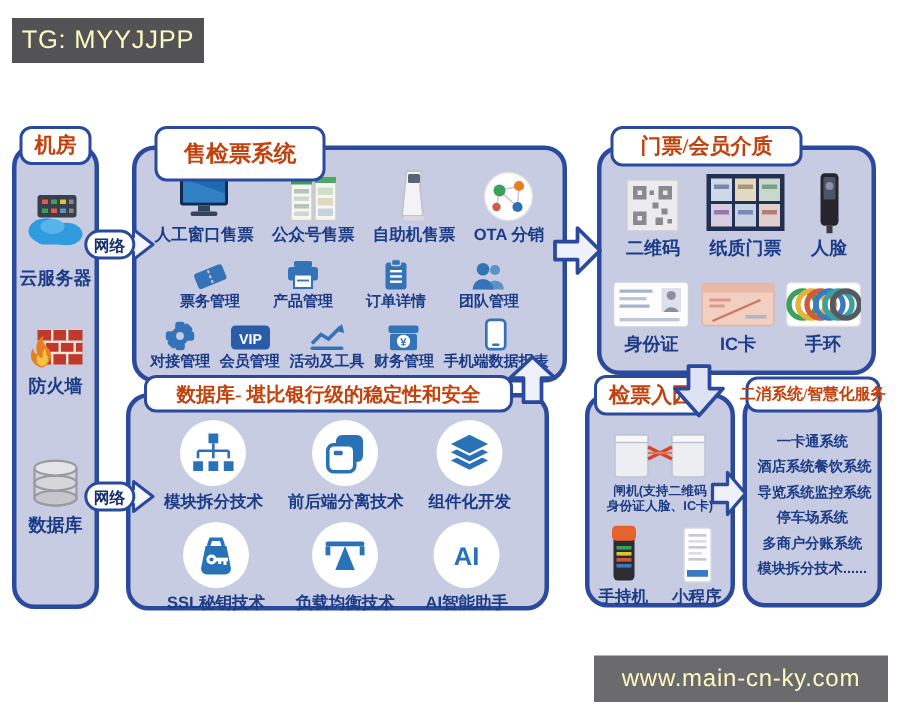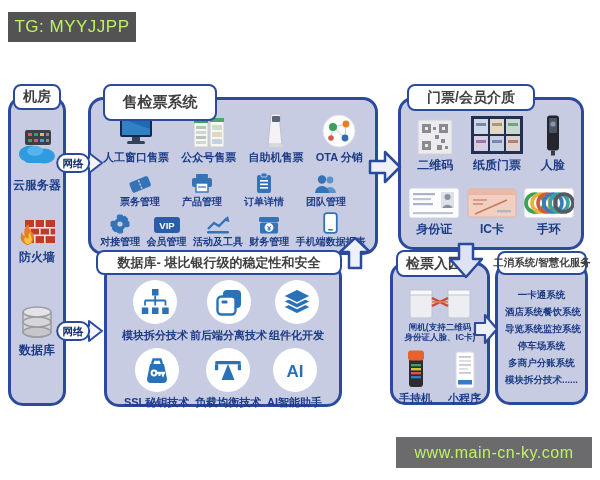--- a/index.html
+++ b/index.html
@@ -1,27 +1,27 @@
 <!DOCTYPE html>
 <html><head>
 <meta charset="utf-8">
 <style>
   html,body{margin:0;padding:0;}
   body{width:600px;height:480px;background:#ffffff;font-family:"Liberation Sans",sans-serif;position:relative;overflow:hidden;}
   .stage{position:absolute;inset:0;background:#ffffff;}
 
   
-  .badge{position:absolute;background:#535356;color:#bef264;display:flex;align-items:center;justify-content:center;letter-spacing:.5px;}
+  .badge{position:absolute;background:#535356;color:#fef9c3;display:flex;align-items:center;justify-content:center;letter-spacing:.5px;}
   .badge.tg{left:8px;top:12px;width:128px;height:30px;font-size:17px;}
   .badge.url{left:396px;top:437px;width:196px;height:31px;font-size:16px;background:#6b6b6d;}
 
   
   .panel{position:absolute;background:#c7cce3;border:3px solid #2b4a9e;border-radius:15px;box-sizing:border-box;}
-  .plabel{position:absolute;background:#ffffff;border:2.5px solid #2b4a9e;border-radius:8px;color:#404040;
-          font-weight:bold;display:flex;align-items:center;justify-content:center;z-index:8;box-sizing:border-box;white-space:nowrap;}
+  .plabel{position:absolute;background:#ffffff;border:2.5px solid #2b4a9e;border-radius:8px;color:#c2410c;
+          font-weight:bold;display:flex;align-items:center;justify-content:center;z-index:8;box-sizing:border-box;white-space:nowrap;font-family:Liberation Serif, serif;}
 
   .lbl{color:#1d3c86;font-weight:bold;text-align:center;line-height:1.15;}
 
   
   .mr-item{display:flex;flex-direction:column;align-items:center;}
 
   
   .flexrow{display:flex;justify-content:space-around;align-items:flex-end;}
   .cell{display:flex;flex-direction:column;align-items:center;}
 
@@ -319,21 +319,21 @@
             <circle cx="35" cy="15" r="9" stroke="#3aa0a0"></circle>
             <circle cx="40" cy="15" r="9" stroke="#555a60"></circle>
           </g>
         </svg>
         <div class="lbl" style="font-size:12px;margin-top:5px;">手环</div>
       </div>
     </div>
   </div>
   <div class="plabel" style="left:407px;top:84px;width:128px;height:27px;font-size:14px;">门票/会员介质</div>
 
-  <div class="panel" style="left:104px;top:262px;width:238px;height:145px;">
+  <div class="panel" style="left:84px;top:262px;width:282px;height:145px;">
     <div class="flexrow" style="margin-top:15px;padding:0 14px;">
       <div class="cell">
         <div class="circ">
           <svg width="30" height="28" viewBox="0 0 30 28">
             <rect x="12" y="1" width="6.5" height="6.5" fill="#2a72b8"></rect>
             <path d="M15.2 7.5 v5 M5 12.5 h20.5 M5 12.5 v5 M15.2 12.5 v5 M25.5 12.5 v5" stroke="#2a72b8" stroke-width="1.8" fill="none"></path>
             <rect x="1.8" y="19.5" width="6.5" height="6.5" fill="#2a72b8"></rect>
             <rect x="12" y="19.5" width="6.5" height="6.5" fill="#2a72b8"></rect>
             <rect x="22.2" y="19.5" width="6.5" height="6.5" fill="#2a72b8"></rect>
           </svg>

